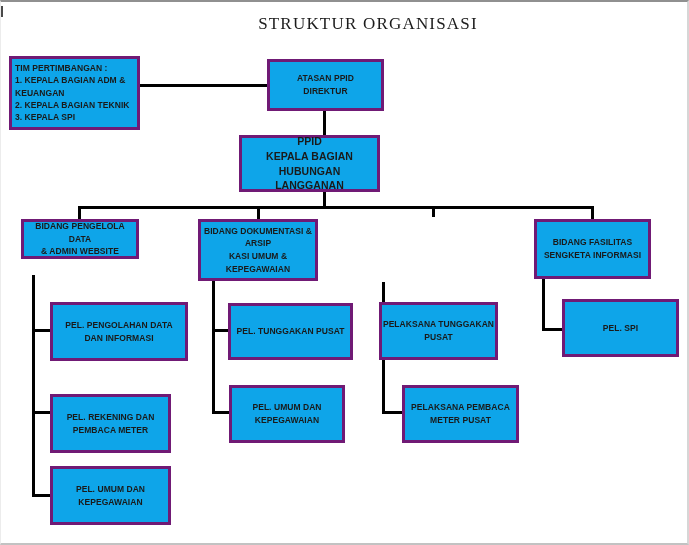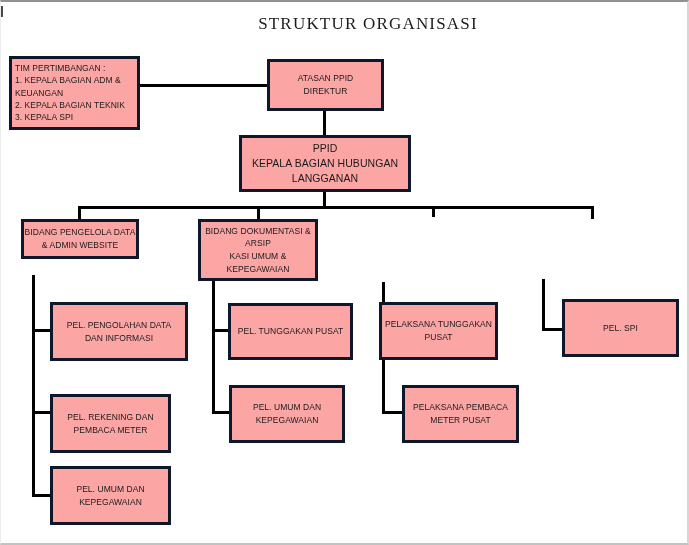--- a/index.html
+++ b/index.html
@@ -21,32 +21,33 @@
     text-align:center;
     font-family:"Liberation Serif", serif;
     font-size:17px;
     letter-spacing:1.2px;
     color:#1c1c1c;
     margin-left:48px;
   }
   .node{
     position:absolute;
     box-sizing:border-box;
-    border:3px solid #0f172a;
-    background:#fca5a5;
+    border:3px solid #701a75;
+    background:#0ea5e9;
     color:#1a1a1a;
     font-size:8.5px;
     line-height:1.5;
     letter-spacing:0.05px;
     display:flex;
     align-items:center;
     justify-content:center;
     text-align:center;
     white-space:pre-line;
     z-index:2;
+    font-weight:bold;
   }
   .node.left-align{
     justify-content:flex-start;
     text-align:left;
     align-items:flex-start;
     padding:3px 2px 2px 3px;
     line-height:1.45;
   }
   .node.big{
     font-size:10.5px;
@@ -75,33 +76,35 @@
 
   <div class="node left-align" style="left:8px;top:54px;width:131px;height:74px">TIM PERTIMBANGAN  :
 1. KEPALA  BAGIAN ADM &amp;
 KEUANGAN
 2. KEPALA  BAGIAN TEKNIK
 3. KEPALA  SPI</div>
 
   <div class="node" style="left:266px;top:57px;width:117px;height:52px">ATASAN PPID
 DIREKTUR</div>
 
-  <div class="node big" style="left:238px;top:133px;width:172px;height:57px">PPID
+  <div class="node big" style="left:238px;top:133px;width:141px;height:57px">PPID
 KEPALA BAGIAN HUBUNGAN
 LANGGANAN</div>
 
   <div class="node" style="left:20px;top:217px;width:118px;height:40px">BIDANG  PENGELOLA  DATA
 &amp; ADMIN  WEBSITE</div>
 
   <div class="node" style="left:197px;top:217px;width:120px;height:62px">BIDANG  DOKUMENTASI &amp;
 ARSIP
 KASI UMUM &amp;
 KEPEGAWAIAN</div>
 
 
+  <div class="node" style="left:533px;top:217px;width:117px;height:60px">BIDANG  FASILITAS
+SENGKETA  INFORMASI</div>
 
   <div class="node" style="left:49px;top:300px;width:138px;height:59px">PEL. PENGOLAHAN  DATA
 DAN INFORMASI</div>
 
   <div class="node" style="left:49px;top:392px;width:121px;height:59px">PEL. REKENING  DAN
 PEMBACA  METER</div>
 
   <div class="node" style="left:49px;top:464px;width:121px;height:59px">PEL. UMUM DAN
 KEPEGAWAIAN</div>
 

